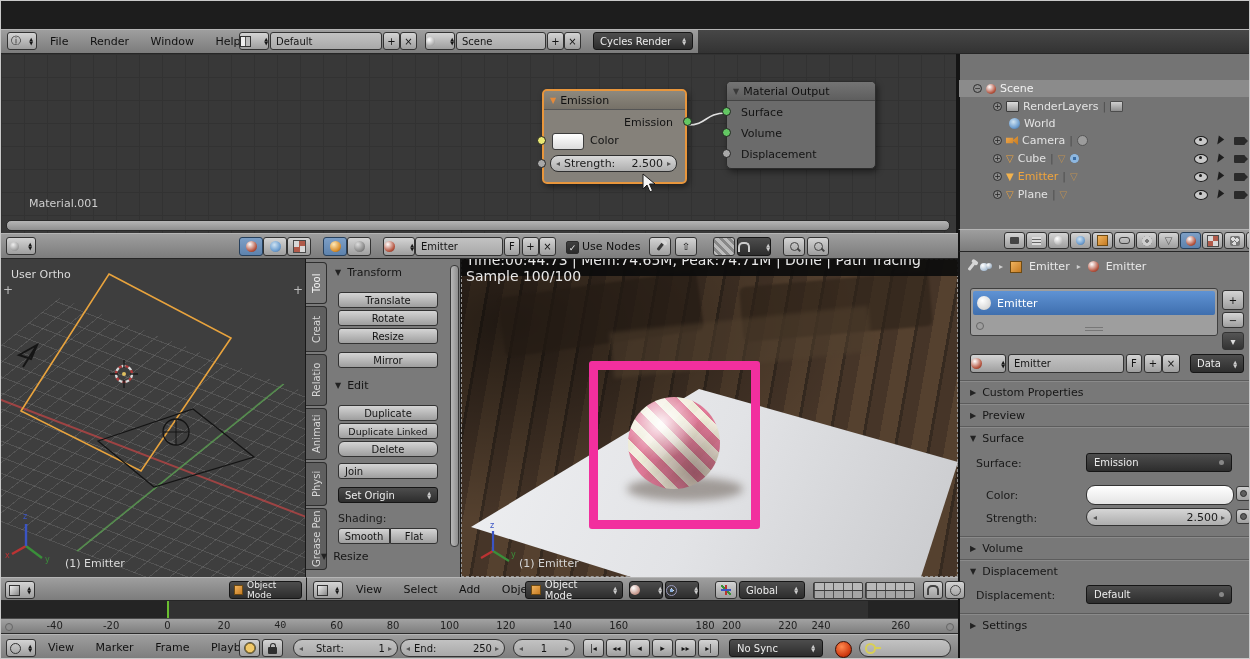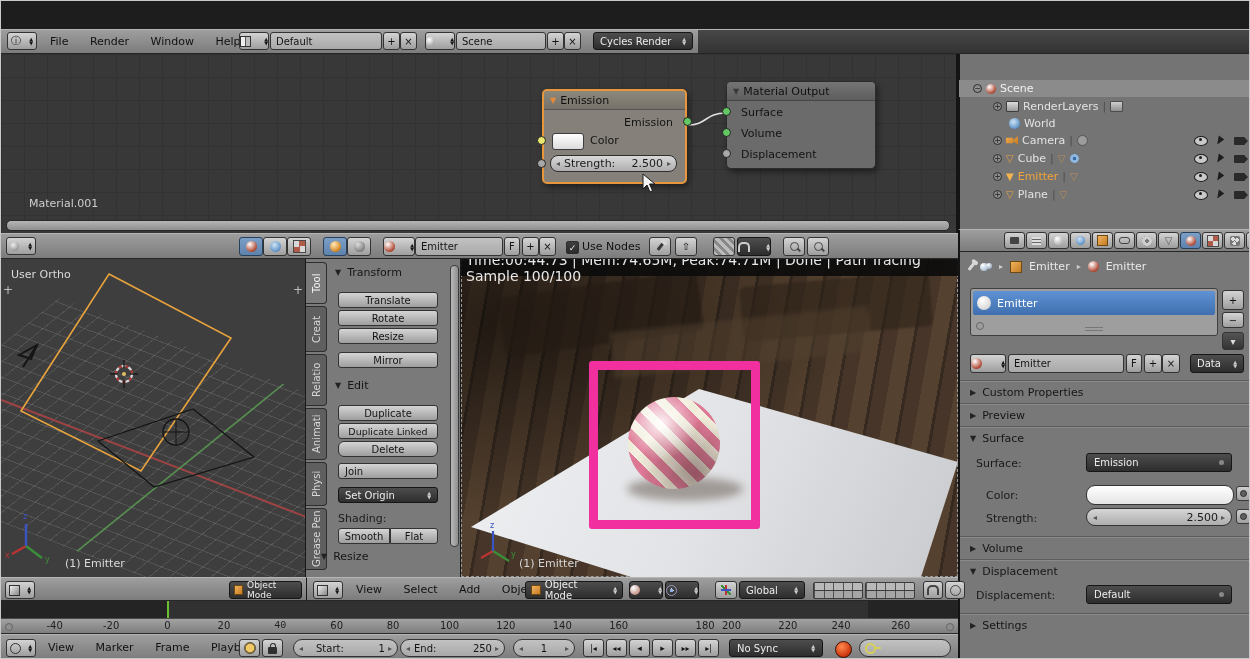--- a/index.html
+++ b/index.html
@@ -592,21 +592,21 @@
       <span class="tick" style="left: 279.3px; font-family: Liberation Mono, monospace;">40</span>
       <span class="tick" style="left: 335.7px;">60</span>
       <span class="tick" style="left: 392.1px;">80</span>
       <span class="tick" style="left: 448.5px;">100</span>
       <span class="tick" style="left: 504.9px;">120</span>
       <span class="tick" style="left: 561.3px;">140</span>
       <span class="tick" style="left: 617.7px;">160</span>
       <span class="tick" style="left: 674.1px; margin-left: 30px;">180</span>
       <span class="tick" style="left: 730.5px;">200</span>
       <span class="tick" style="left: 786.9px;">220</span>
-      <span class="tick" style="left: 840px;">240</span>
+      <span class="tick" style="left: 820px;">240</span>
       <span class="tick" style="left: 899.7px;">260</span>
     </div>
   <div class="abs hdr" style="left:0;top:633px;width:957px;height:26px;">
     <div class="abs b icb" style="left:5px;top:4px;justify-content:flex-start;padding:0 3px;">
       <span style="width:9px;height:9px;border-radius:50%;border:1.5px solid #333;position:relative;"></span>
         <span class="ud">▲<br>▼</span>
     </div>
     <div class="abs" style="left:38px;top:1px;">
       <span class="menu">View</span>
       <span class="menu">Marker</span>

